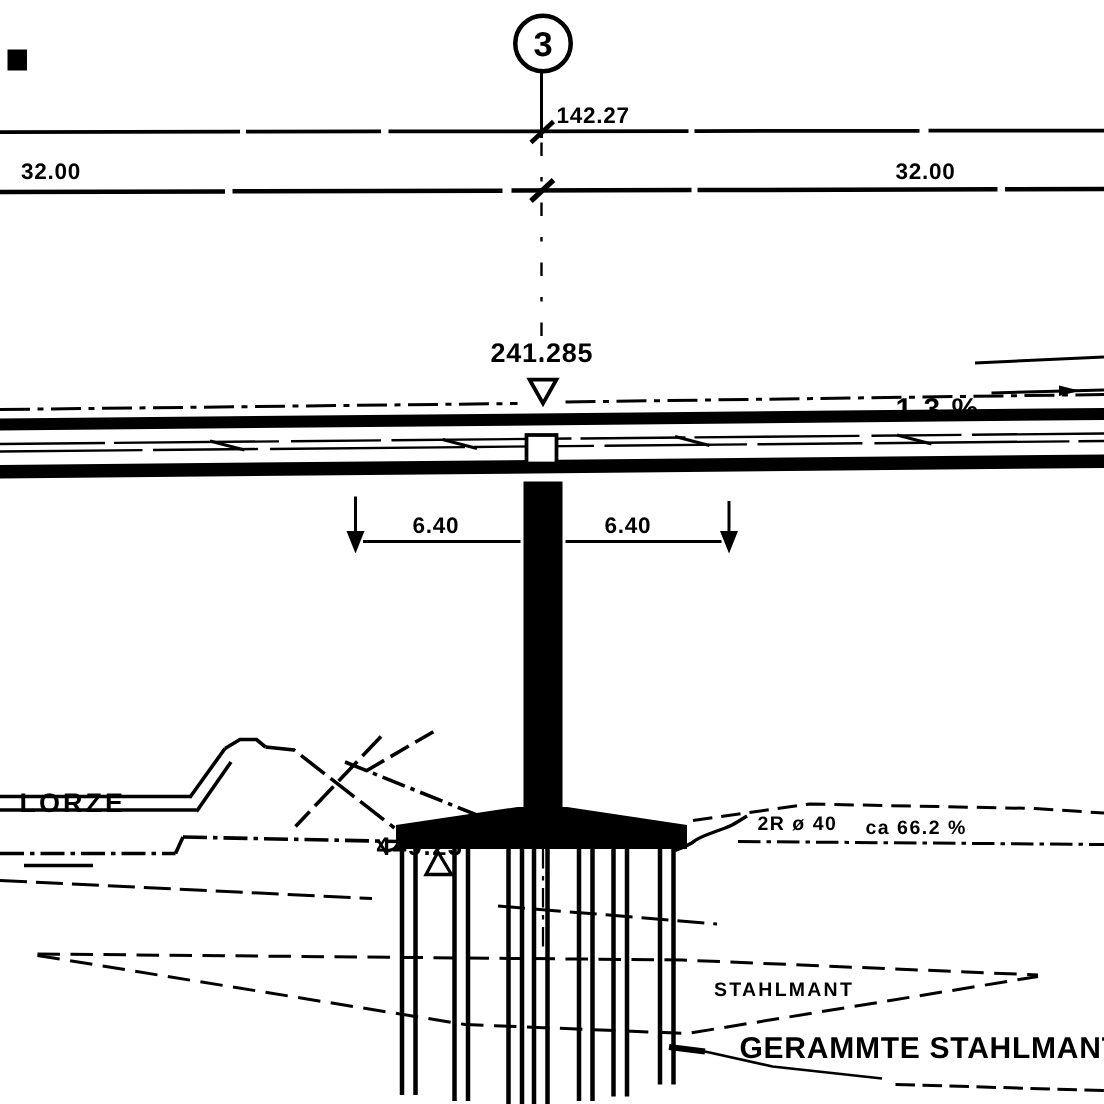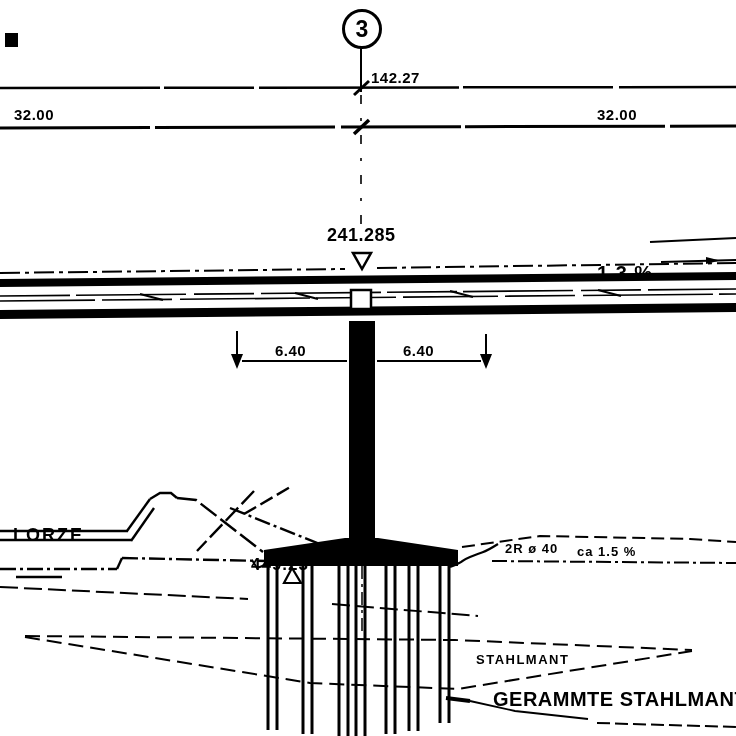--- a/index.html
+++ b/index.html
@@ -143,18 +143,18 @@
 
   <div class="lbl dim" id="lbl-112">142.27</div>
   <div class="lbl dim" id="lbl-32l">32.00</div>
   <div class="lbl dim" id="lbl-32r">32.00</div>
   <div class="lbl" id="lbl-elev-deck">241.285</div>
   <div class="lbl" id="lbl-slope">1.3 %</div>
   <div class="lbl dim" id="lbl-640l">6.40</div>
   <div class="lbl dim" id="lbl-640r">6.40</div>
   <div class="lbl" id="lbl-lorze">LORZE</div>
   <div class="lbl" id="lbl-pipe">2R ø 40</div>
-  <div class="lbl" id="lbl-pipeslope">ca 1.5 %</div>
+  <div class="lbl" id="lbl-pipeslope">ca 66.2 %</div>
   <div class="lbl" id="lbl-elev-found">449.23</div>
   <div class="lbl" id="lbl-silt">STAHLMANT</div>
   <div class="lbl" id="lbl-piles">GERAMMTE STAHLMANT</div>
 
 </div>
 
 </body></html>

